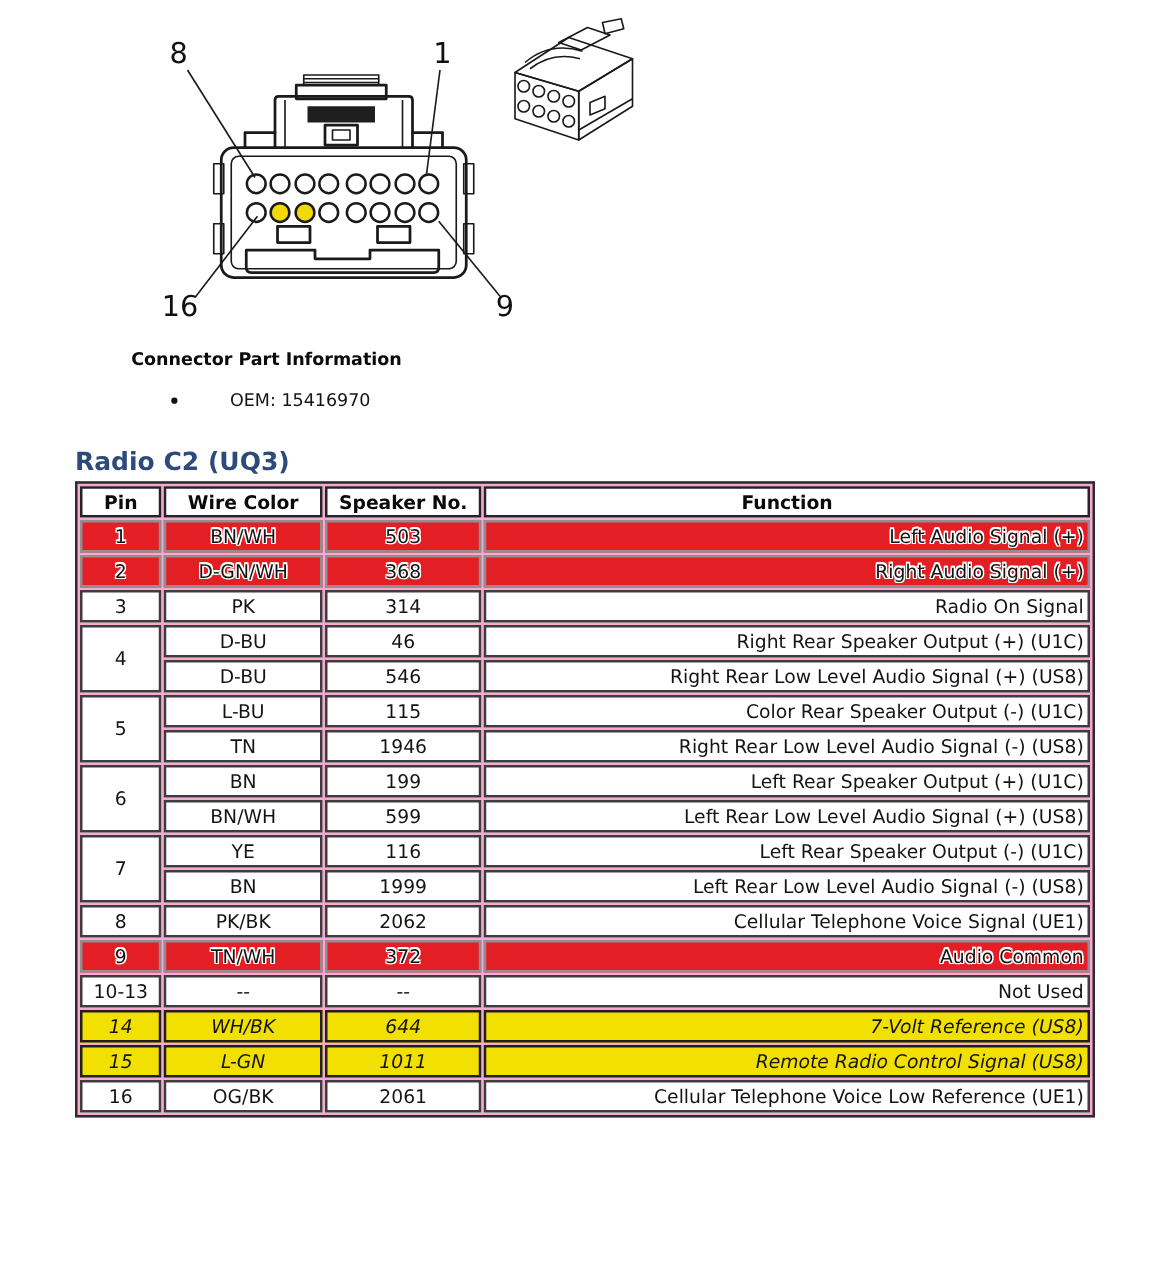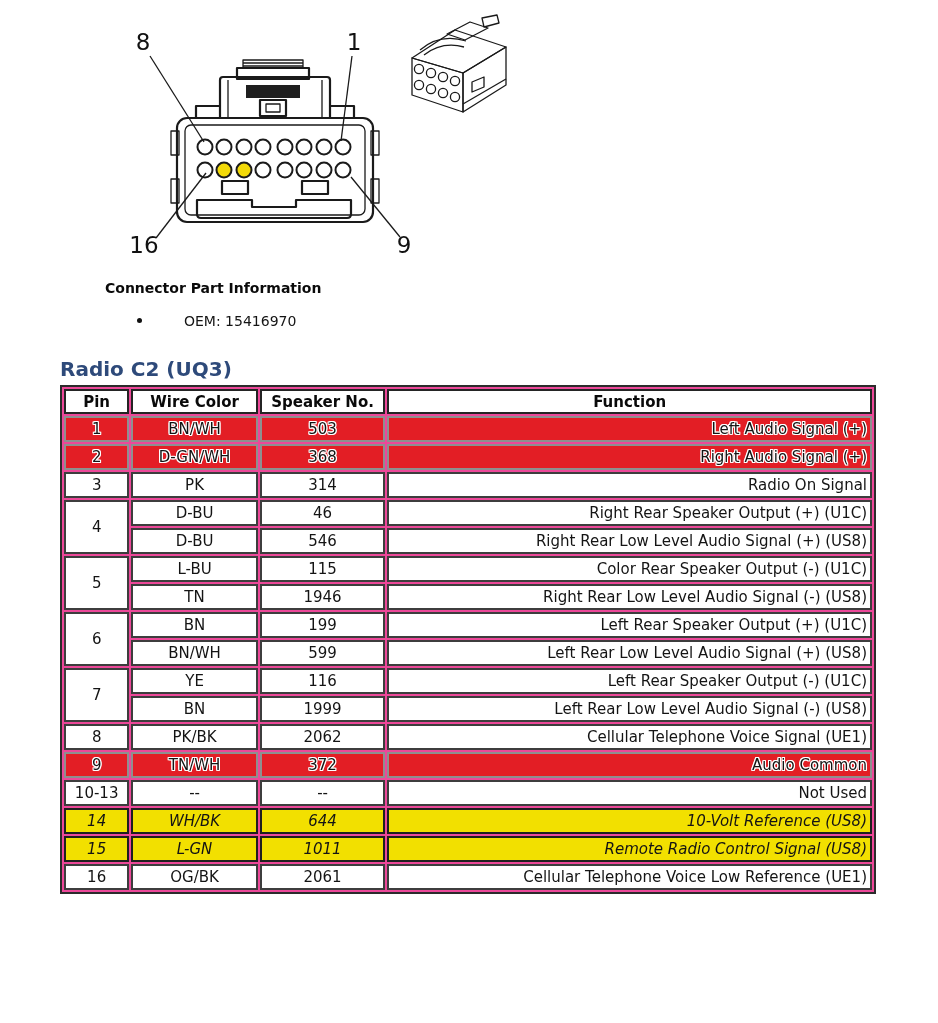--- a/index.html
+++ b/index.html
@@ -40,21 +40,21 @@
   }
 
   
   table.pinout {
     position: absolute; left: 60px; top: 385px;
     width: 816px;
     table-layout: fixed;
     border-collapse: separate;
     border-spacing: 2px;
     border: 2px solid #2b2b2b;
-    background: #ec4899;
+    background: #f9a8d4;
     font-size: 15px;
   }
   table.pinout th {
     border: 2px solid #242424;
     height: 21px;
     font-weight: bold;
     text-align: center;
     padding: 0 2px;
     background: #ffffff;
     color: #0a0a0a;
@@ -271,21 +271,21 @@
         <tr>
           <td class="c-pin">10-13</td>
           <td class="c-wire">--</td>
           <td class="c-circ">--</td>
           <td class="c-func">Not Used</td>
         </tr>
         <tr class="hl-yellow">
           <td class="c-pin">14</td>
           <td class="c-wire">WH/BK</td>
           <td class="c-circ">644</td>
-          <td class="c-func">10-Volt Reference (US8)</td>
+          <td class="c-func">7-Volt Reference (US8)</td>
         </tr>
         <tr class="hl-yellow">
           <td class="c-pin">15</td>
           <td class="c-wire">L-GN</td>
           <td class="c-circ">1011</td>
           <td class="c-func">Remote Radio Control Signal (US8)</td>
         </tr>
         <tr>
           <td class="c-pin">16</td>
           <td class="c-wire">OG/BK</td>

